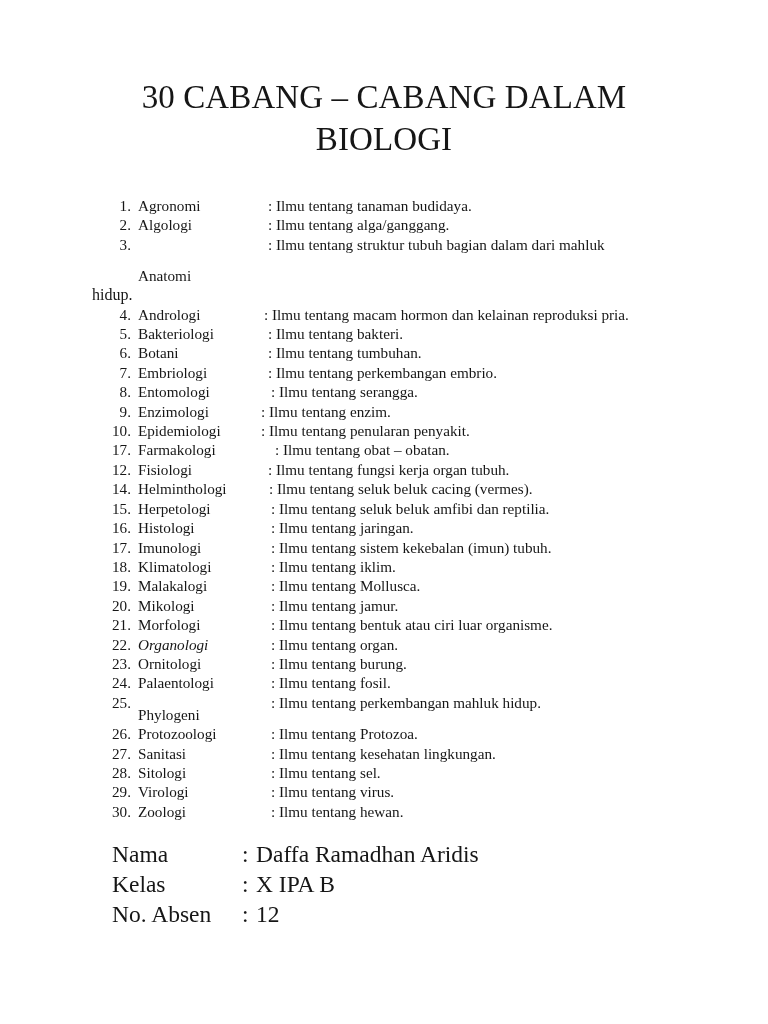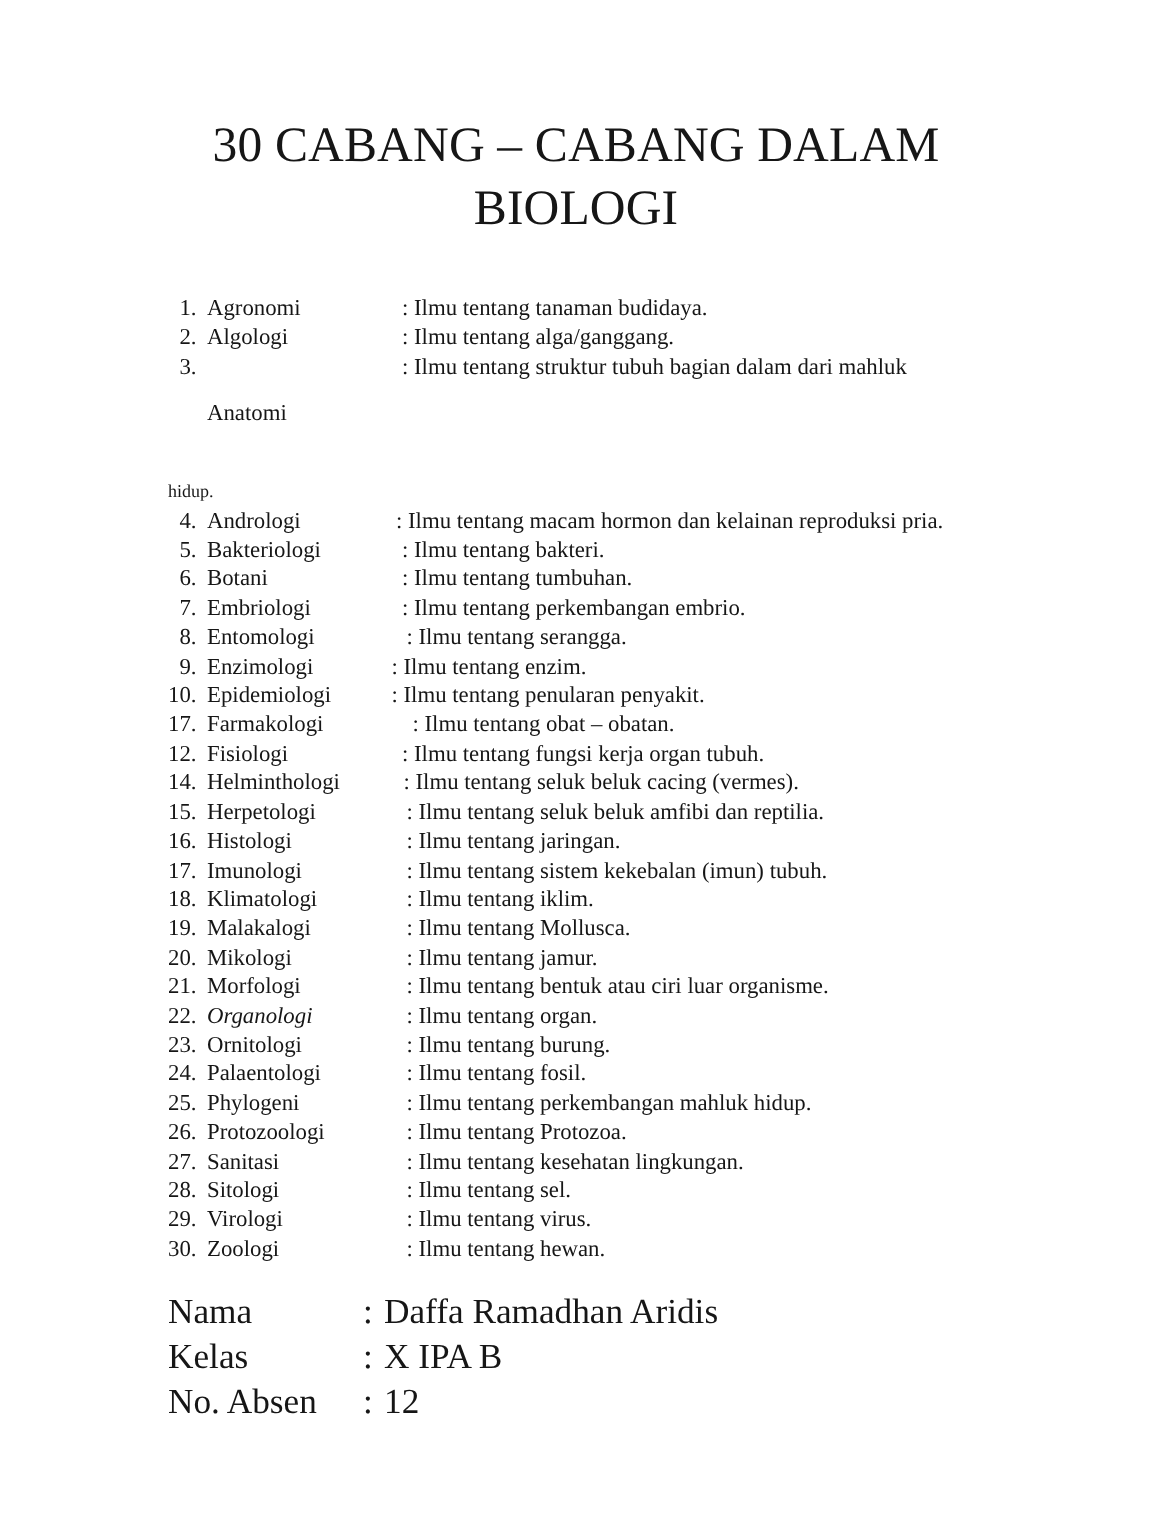--- a/index.html
+++ b/index.html
@@ -64,24 +64,23 @@
     box-sizing: border-box;
     white-space: nowrap;
   }
   .branch-desc {
     flex: 1 1 auto;
     box-sizing: border-box;
     white-space: nowrap;
   }
   .branch-cont {
     display: flex;
-    font-size: 12px;
+    font-size: 16px;
     line-height: 19.4px;
-    padding-left: 112px;
-    flex-direction: column;
+    padding-left: 59px;
   }
   .branch-cont .spacer {
     flex: 0 0 33px;
   }
 
   
   .identity {
     margin: 0;
     padding: 18px 16px 0 112px;
     font-size: 23.5px;
@@ -228,21 +227,21 @@
         <span class="branch-name" style="width: 133px;">Ornitologi</span>
         <span class="branch-desc">: Ilmu tentang burung.</span>
       </li>
       <li class="branch-row">
         <span class="branch-num">24.</span>
         <span class="branch-name" style="width: 133px;">Palaentologi</span>
         <span class="branch-desc">: Ilmu tentang fosil.</span>
       </li>
       <li class="branch-row">
         <span class="branch-num">25.</span>
-        <span class="branch-name" style="width: 133px;">Phylogeni</span>
+        <span class="branch-name" style="width: 133px; margin-top: 12px;">Phylogeni</span>
         <span class="branch-desc">: Ilmu tentang perkembangan mahluk hidup.</span>
       </li>
       <li class="branch-row">
         <span class="branch-num">26.</span>
         <span class="branch-name" style="width: 133px;">Protozoologi</span>
         <span class="branch-desc">: Ilmu tentang Protozoa.</span>
       </li>
       <li class="branch-row">
         <span class="branch-num">27.</span>
         <span class="branch-name" style="width: 133px;">Sanitasi</span>

